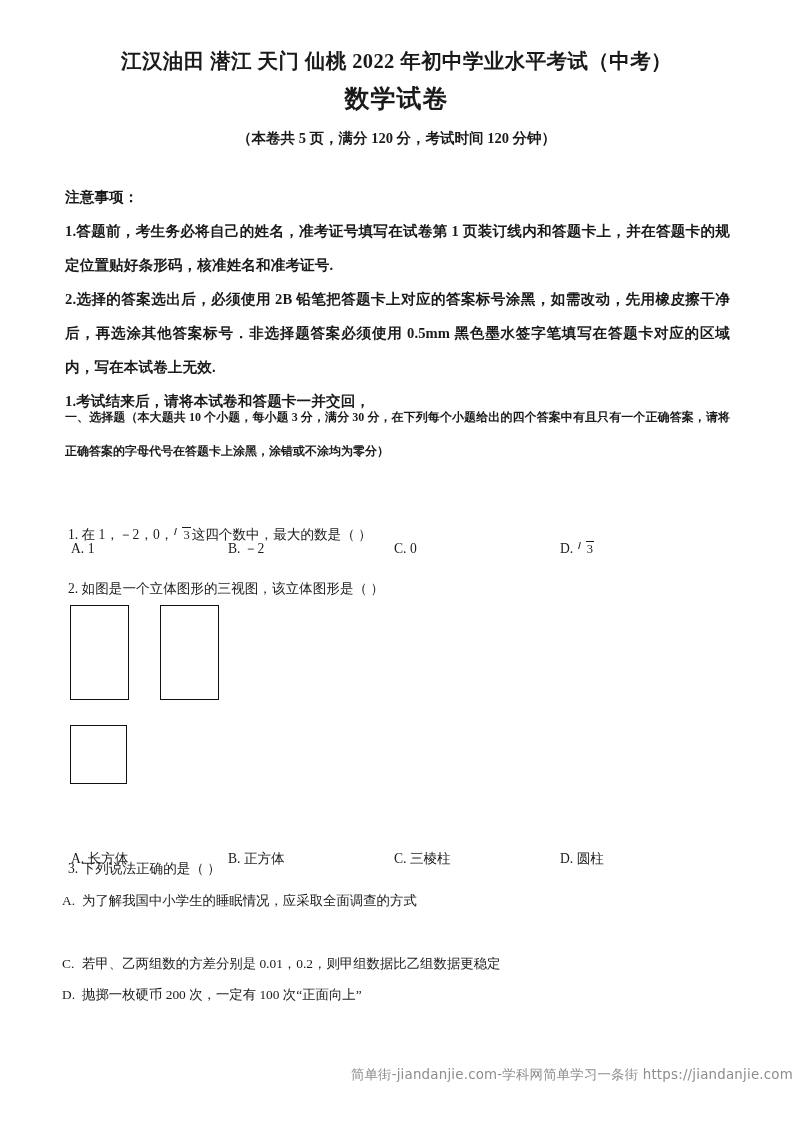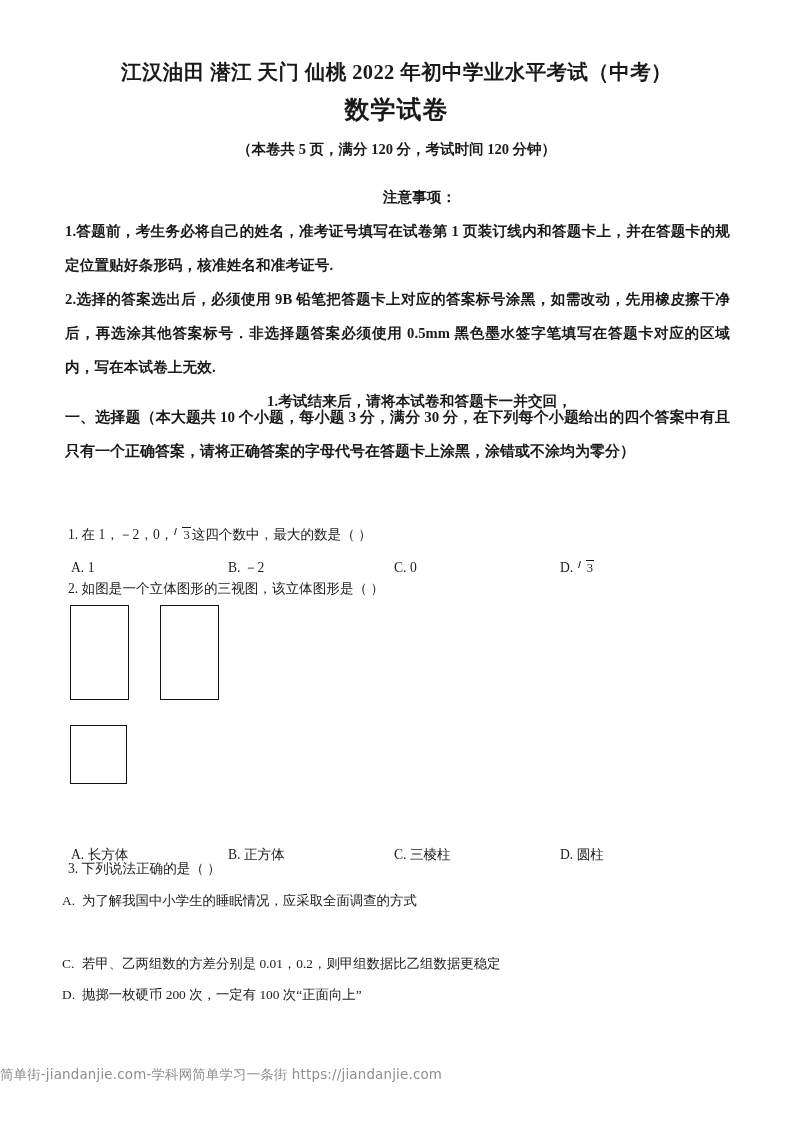--- a/index.html
+++ b/index.html
@@ -22,21 +22,21 @@
     position: absolute;
     left: 0; top: 0;
     width: 793px;
     height: 1122px;
   }
 
   
   .doc-header {
     position: absolute;
     left: 65px;
-    top: 57px;
+    top: 46px;
     width: 663px;
     text-align: center;
   }
   .doc-title {
     font-size: 20.5px;
     font-weight: bold;
     letter-spacing: 0.4px;
     line-height: 30px;
     white-space: nowrap;
   }
@@ -64,31 +64,30 @@
   .notice p {
     margin: 0;
     font-size: 14.6px;
     font-weight: bold;
     line-height: 34px;
     text-align: justify;
     text-justify: inter-ideograph;
     letter-spacing: 0.1px;
   }
   .notice p.head {
-    text-align: center;
-    margin-left: 44px;
+    text-align: left;
   }
 
   .section-head {
     position: absolute;
     left: 65px;
     top: 400px;
     width: 665px;
     margin: 0;
-    font-size: 15px;
+    font-size: 12px;
     font-weight: bold;
     line-height: 34px;
     text-align: justify;
     text-justify: inter-ideograph;
   }
 
   
   .q-stem {
     position: absolute;
     left: 68px;
@@ -104,29 +103,28 @@
     position: absolute;
     left: 0;
     width: 793px;
     height: 24px;
     font-size: 13.6px;
     line-height: 22px;
   }
   .opt {
     position: absolute;
     white-space: nowrap;
-    margin-top: 19px;
   }
   .opt.a { left: 71px; }
   .opt.b { left: 228px; }
   .opt.c { left: 394px; }
   .opt.d { left: 560px; }
 
   .q1-opts { top: 538px; }
-  .q2-opts { top: 825px; }
+  .q2-opts { top: 848px; }
 
   
   .opt-line {
     position: absolute;
     left: 62px;
     font-size: 13.4px;
     line-height: 22px;
     white-space: nowrap;
   }
   .opt-line .lbl {
@@ -181,21 +179,21 @@
   .view-front { left: 70px; top: 605px; width: 59px; height: 95px; }
   .view-side  { left: 160px; top: 605px; width: 59px; height: 95px; }
   .view-top   { left: 70px; top: 725px; width: 57px; height: 59px; }
 
   
   .footer {
     position: absolute;
     left: 0;
     top: 1066px;
     width: 793px;
-    text-align: left;
+    text-align: right;
     font-family: "DejaVu Sans", "Liberation Sans", sans-serif;
     font-size: 13.4px;
     color: #8d8d8d;
     letter-spacing: 0.2px;
     white-space: nowrap;
   }
 </style>
 </head>
 <body>
 
@@ -203,21 +201,21 @@
 
   <div class="doc-header">
     <div class="doc-title">江汉油田 潜江 天门 仙桃 2022 年初中学业水平考试（中考）</div>
     <div class="doc-subtitle">数学试卷</div>
     <div class="doc-meta">（本卷共 5 页，满分 120 分，考试时间 120 分钟）</div>
   </div>
 
   <div class="notice">
     <p class="head">注意事项：</p>
     <p>1.答题前，考生务必将自己的姓名，准考证号填写在试卷第 1 页装订线内和答题卡上，并在答题卡的规定位置贴好条形码，核准姓名和准考证号.</p>
-    <p>2.选择的答案选出后，必须使用 9B 铅笔把答题卡上对应的答案标号涂黑，如需改动，先用橡皮擦干净后，再选涂其他答案标号．非选择题答案必须使用 0.5mm 黑色墨水签字笔填写在答题卡对应的区域内，写在本试卷上无效.</p>
+    <p>2.选择的答案选出后，必须使用 2B 铅笔把答题卡上对应的答案标号涂黑，如需改动，先用橡皮擦干净后，再选涂其他答案标号．非选择题答案必须使用 0.5mm 黑色墨水签字笔填写在答题卡对应的区域内，写在本试卷上无效.</p>
     <p class="head">1.考试结来后，请将本试卷和答题卡一并交回，</p>
   </div>
 
   <p class="section-head">一、选择题（本大题共 10 个小题，每小题 3 分，满分 30 分，在下列每个小题给出的四个答案中有且只有一个正确答案，请将正确答案的字母代号在答题卡上涂黑，涂错或不涂均为零分）</p>
 
   <div class="q-stem q1-stem">
     <span>1.</span>
     <span>在 1，－2，0，</span><span class="sqrt"><span class="rad">3</span></span><span>这四个数中，最大的数是（      ）</span>
   </div>
 

